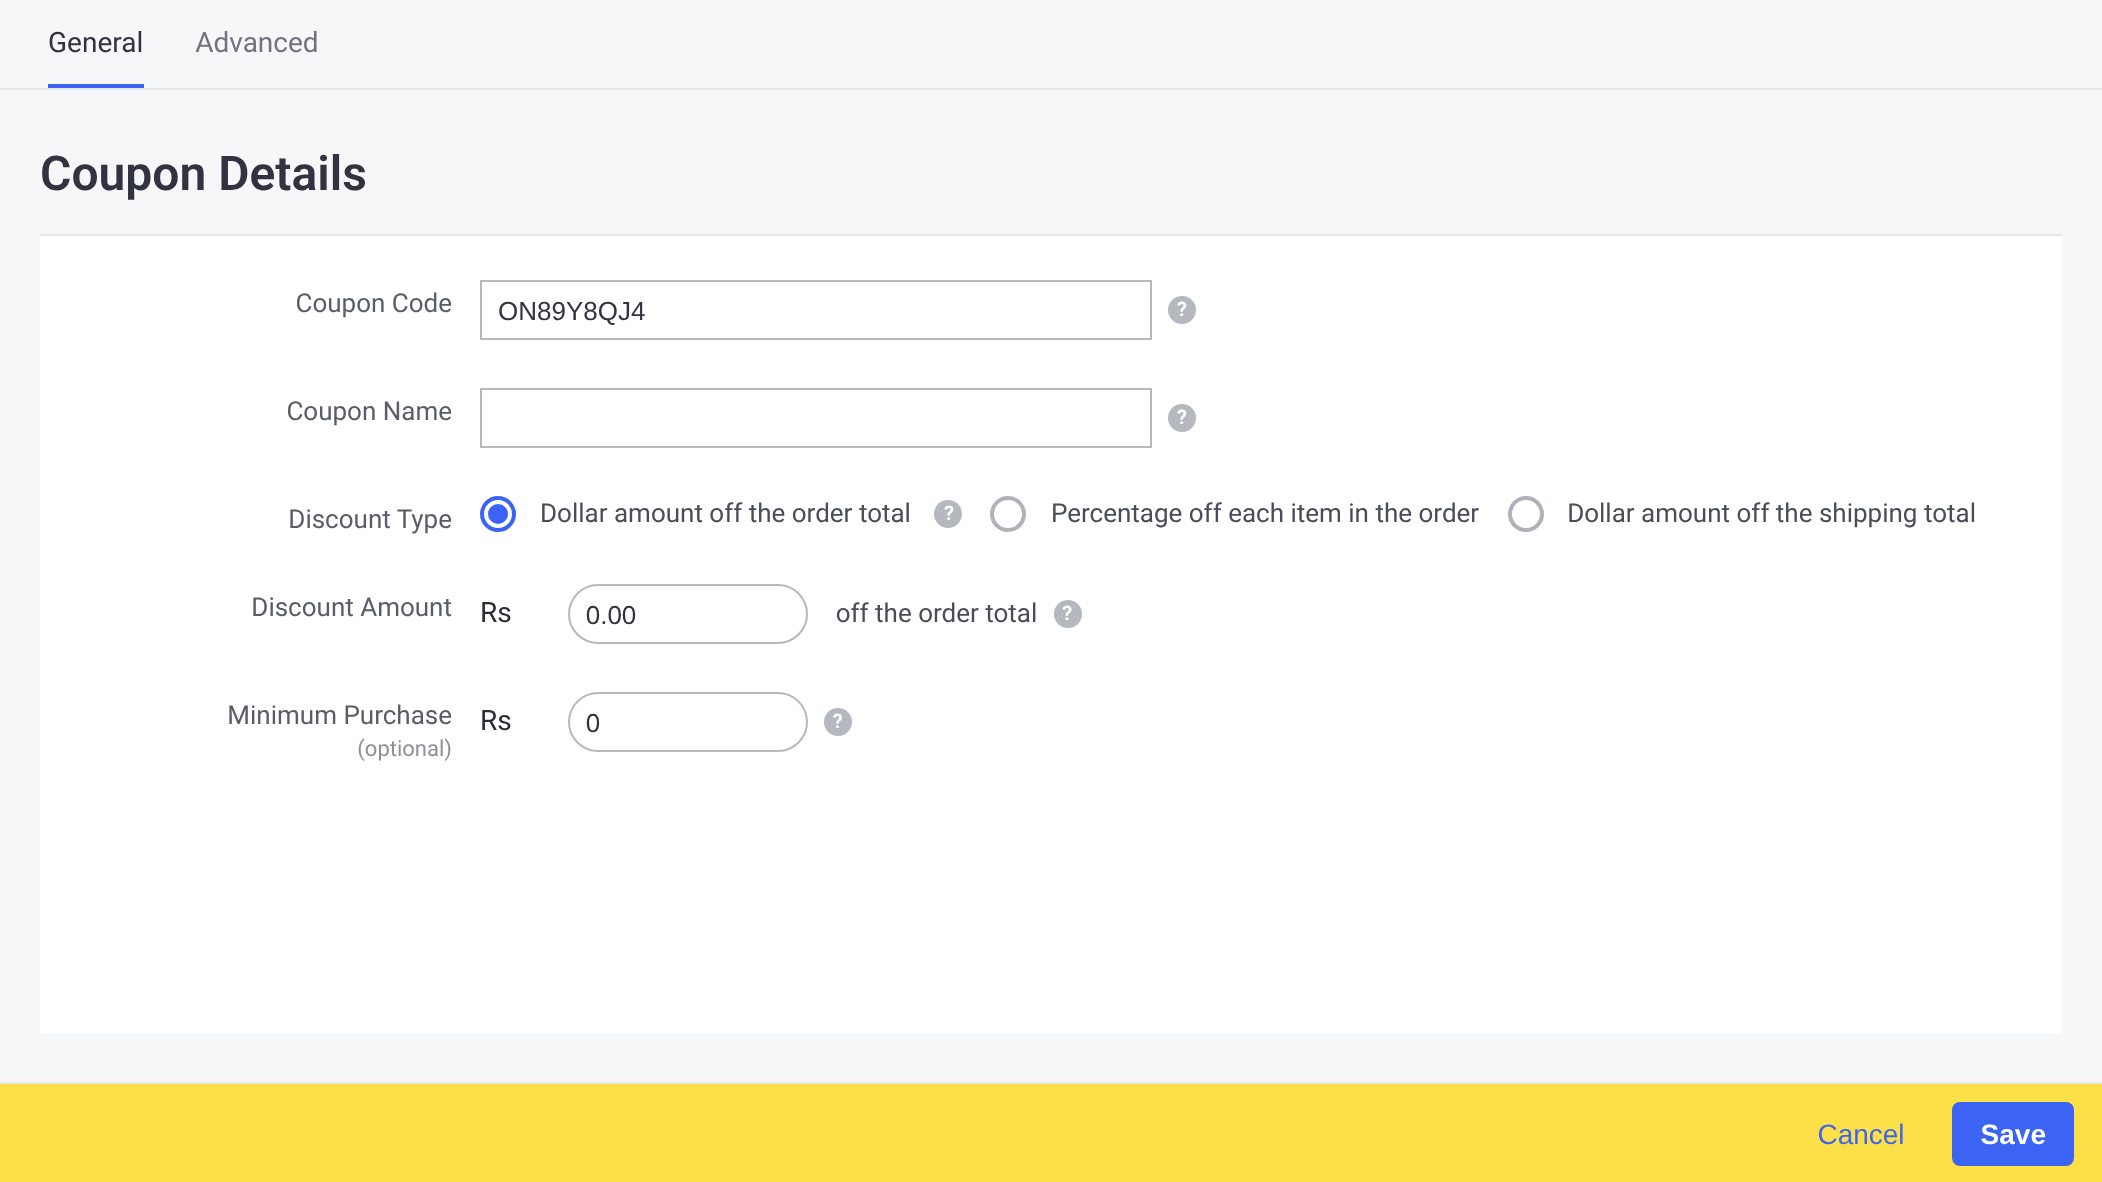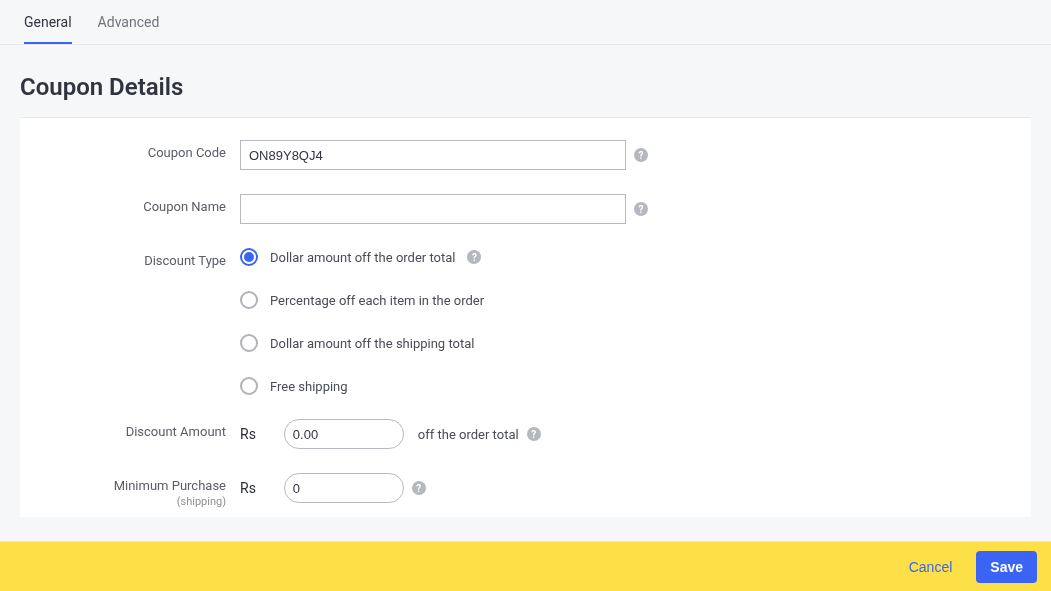--- a/index.html
+++ b/index.html
@@ -87,42 +87,41 @@
   }
 
   input[type="text"].text-input {
     height: 30px;
     border: 1px solid #b8b9bf;
     padding: 0 8px;
     font-size: 13px;
     color: #313440;
     outline: none;
   }
-  .w-330 { width: 386px; }
+  .w-330 { width: 336px; }
   .w-150 { width: 120px; border-radius: 15px; }
 
   .help-icon {
     width: 14px; height: 14px;
     border-radius: 50%;
     background: #b6b8bf;
     color: #fff;
     font-size: 10px;
     font-weight: 700;
     display: inline-flex;
     align-items: center;
     justify-content: center;
     cursor: pointer;
     flex-shrink: 0;
   }
 
   
   .radio-list {
     display: flex;
-    flex-direction: column;
-    gap: 25px;
+    gap: 14px;
   }
   .radio-item {
     display: flex;
     align-items: center;
     gap: 12px;
     cursor: pointer;
   }
   .radio-outer {
     width: 18px; height: 18px;
     border: 2px solid #b0b2b9;
@@ -235,44 +234,38 @@
               <span class="radio-inner"></span>
             </span>
           <span class="radio-label">Percentage off each item in the order</span>
         </div>
         <div class="radio-item">
           <span class="radio-outer">
               <span class="radio-inner"></span>
             </span>
           <span class="radio-label">Dollar amount off the shipping total</span>
         </div>
-        <div class="radio-item">
-          <span class="radio-outer">
-              <span class="radio-inner"></span>
-            </span>
-          <span class="radio-label">Free shipping</span>
-        </div>
       </div>
     </div>
   </div>
 
   <div class="form-row">
     <div class="form-label">Discount Amount</div>
     <div class="form-field">
       <span class="currency-prefix">Rs</span>
       <input type="text" class="text-input w-150" value="0.00" style="">
       <span class="suffix-text">off the order total</span>
       <span class="help-icon">?</span>
     </div>
   </div>
 
   <div class="form-row tight">
     <div class="form-label">
       <span>Minimum Purchase</span>
-      <span class="optional">(shipping)</span>
+      <span class="optional">(optional)</span>
     </div>
     <div class="form-field">
       <span class="currency-prefix">Rs</span>
       <input type="text" class="text-input w-150" value="0" style="">
       <span class="help-icon">?</span>
     </div>
   </div>
 
 </div>
 

